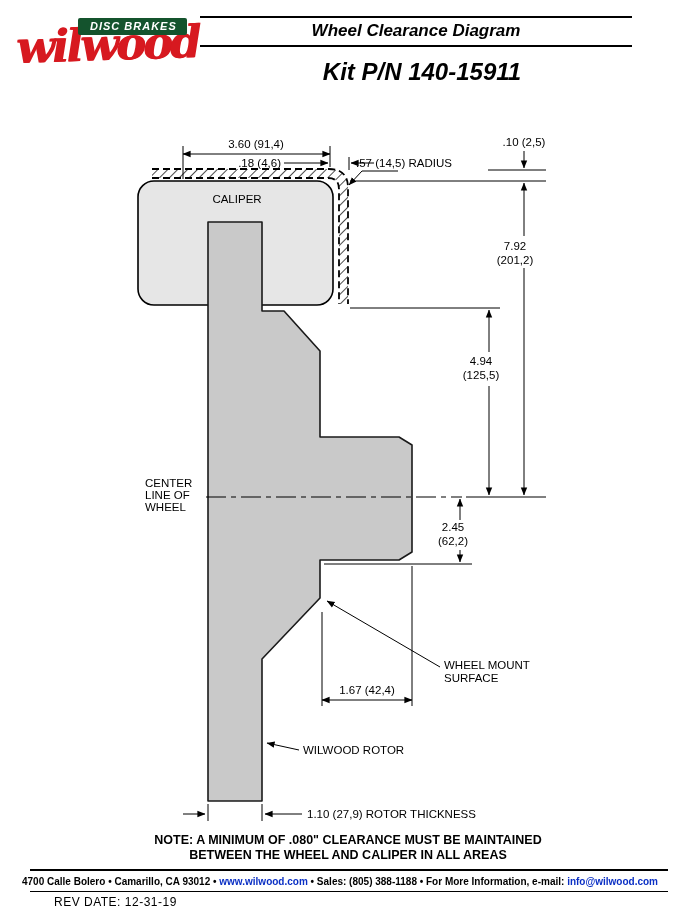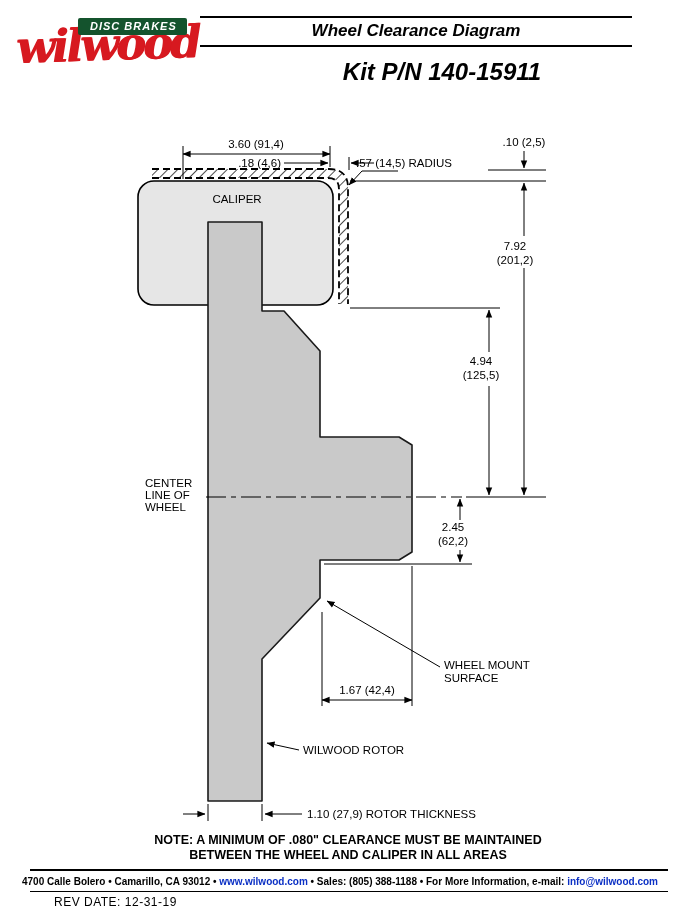--- a/index.html
+++ b/index.html
@@ -10,21 +10,21 @@
   .logo-badge{position:absolute;left:62px;top:10px;background:#14532d;color:#fff;
               font:italic bold 11px "Liberation Sans",sans-serif;letter-spacing:1px;
               padding:2px 10px 3px 12px;border-radius:2px;white-space:nowrap;z-index:2;}
   .logo-script{position:absolute;left:0px;top:10px;width:192px;
                font-family:"DejaVu Serif",serif;font-style:italic;font-weight:bold;
                font-size:45px;color:#d71920;letter-spacing:-3px;transform:rotate(-2deg);
                text-shadow:1px 0 #d71920;}
   .rule{position:absolute;background:#000;}
   .main-title{position:absolute;left:200px;top:21px;width:432px;text-align:center;
               font:italic bold 17px "Liberation Sans",sans-serif;}
-  .kit-title{position:absolute;left:216px;top:58px;width:452px;text-align:center;
+  .kit-title{position:absolute;left:196px;top:58px;width:452px;text-align:center;
              font:italic bold 24px "Liberation Sans",sans-serif;}
   
   svg{position:absolute;left:0;top:0;}
   .dtext{font-family:"Liberation Sans",sans-serif;font-size:11.5px;fill:#000;}
   .dnote{font-family:"Liberation Sans",sans-serif;font-size:12.5px;font-weight:bold;fill:#000;}
   .thin{stroke:#000;stroke-width:1;fill:none;}
   .dash{stroke:#000;stroke-width:1.8;fill:none;stroke-dasharray:7 4;}
   
   .footer-text{position:absolute;left:0;top:876px;width:680px;text-align:center;
                font-size:10px;font-weight:bold;white-space:nowrap;}

